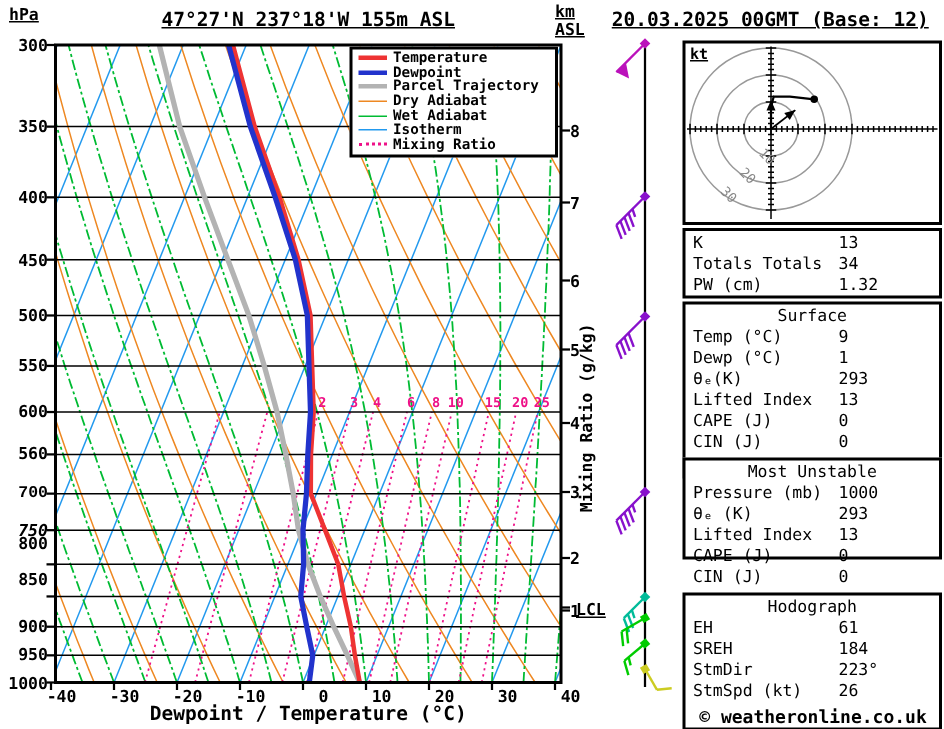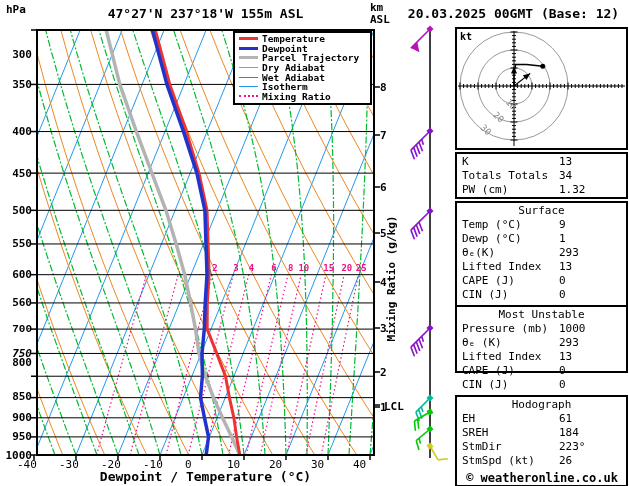--- a/index.html
+++ b/index.html
@@ -1,23 +1,23 @@
 <!DOCTYPE html>
 <html><head>
 <meta charset="utf-8">
 <style>
   html,body{margin:0;padding:0;background:#fff;}
   #app{position:relative;width:629px;height:486px;background:#fff;overflow:hidden;
        font-family:"DejaVu Sans Mono",monospace;color:#000;}
   #chart-svg{position:absolute;left:0;top:0;}
-  .abs{position:absolute;}
+  .abs{position:absolute;text-decoration:underline;}
   .title{font-size:13px;font-weight:700;text-align:center;white-space:nowrap;}
   .axlbl{font-size:11px;font-weight:700;line-height:12px;}
   .pticklbl{position:absolute;width:30px;text-align:right;font-size:11px;font-weight:700;height:13px;}
-  .xticklbl{position:absolute;width:34px;text-align:left;font-size:11px;font-weight:400;}
+  .xticklbl{position:absolute;width:34px;text-align:right;font-size:11px;font-weight:700;}
   .kmticklbl{position:absolute;width:14px;text-align:left;font-size:11px;font-weight:700;}
   #legend{position:absolute;left:233px;top:31px;width:139px;height:74px;background:#fff;
           border:2px solid #000;box-sizing:border-box;padding:1px 2px 0 4px;}
   .leg-row{display:flex;align-items:center;height:9.6px;}
   .leg-samp{width:19px;margin-right:4px;flex:none;}
   .leg-txt{font-size:9.5px;font-weight:700;white-space:nowrap;}
   .idx-box{position:absolute;left:455px;width:173px;border:2px solid #000;box-sizing:border-box;
            background:#fff;padding:1px 5px;}
   .idx-hdr{font-size:11px;text-align:center;line-height:14px;white-space:nowrap;}
   .idx-row{display:grid;grid-template-columns:97px auto;font-size:11px;line-height:14px;white-space:nowrap;}
@@ -381,32 +381,32 @@
         <span class="leg-samp" style="border-top: 1.5px solid rgb(34, 153, 238);"></span>
         <span class="leg-txt">Isotherm</span>
       </div>
       <div class="leg-row">
         <span class="leg-samp" style="border-top: 2px dotted rgb(238, 17, 136);"></span>
         <span class="leg-txt">Mixing Ratio</span>
       </div>
     </div>
 
   <div id="pressure-labels">
-      <div class="pticklbl" style="left: 2px; top: 23.5px; margin-top: 24px;">300</div>
+      <div class="pticklbl" style="left: 2px; top: 23.5px;">300</div>
       <div class="pticklbl" style="left: 2px; top: 77.9149px;">350</div>
       <div class="pticklbl" style="left: 2px; top: 125.051px;">400</div>
       <div class="pticklbl" style="left: 2px; top: 166.628px;">450</div>
       <div class="pticklbl" style="left: 2px; top: 203.82px;">500</div>
       <div class="pticklbl" style="left: 2px; top: 237.465px;">550</div>
       <div class="pticklbl" style="left: 2px; top: 268.18px;">600</div>
       <div class="pticklbl" style="left: 2px; top: 296.434px;">560</div>
       <div class="pticklbl" style="left: 2px; top: 322.594px; font-family: Liberation Mono, monospace;">700</div>
       <div class="pticklbl" style="left: 2px; top: 346.949px; font-style: italic;">750</div>
       <div class="pticklbl" style="left: 2px; top: 356px;">800</div>
-      <div class="pticklbl" style="left: 2px; top: 390px;">850</div>
+      <div class="pticklbl" style="left: 2px; top: 380px;">850</div>
       <div class="pticklbl" style="left: 2px; top: 411.308px;">900</div>
       <div class="pticklbl" style="left: 2px; top: 430.394px;">950</div>
       <div class="pticklbl" style="left: 2px; top: 448.5px;">1000</div>
     </div>
   <div id="xtick-labels">
       <div class="xticklbl" style="left: 17px; top: 458px;">-40</div>
       <div class="xticklbl" style="left: 59px; top: 458px;">-30</div>
       <div class="xticklbl" style="left: 101px; top: 458px;">-20</div>
       <div class="xticklbl" style="left: 143px; top: 458px;">-10</div>
       <div class="xticklbl" style="left: 185px; top: 458px;">0</div>

